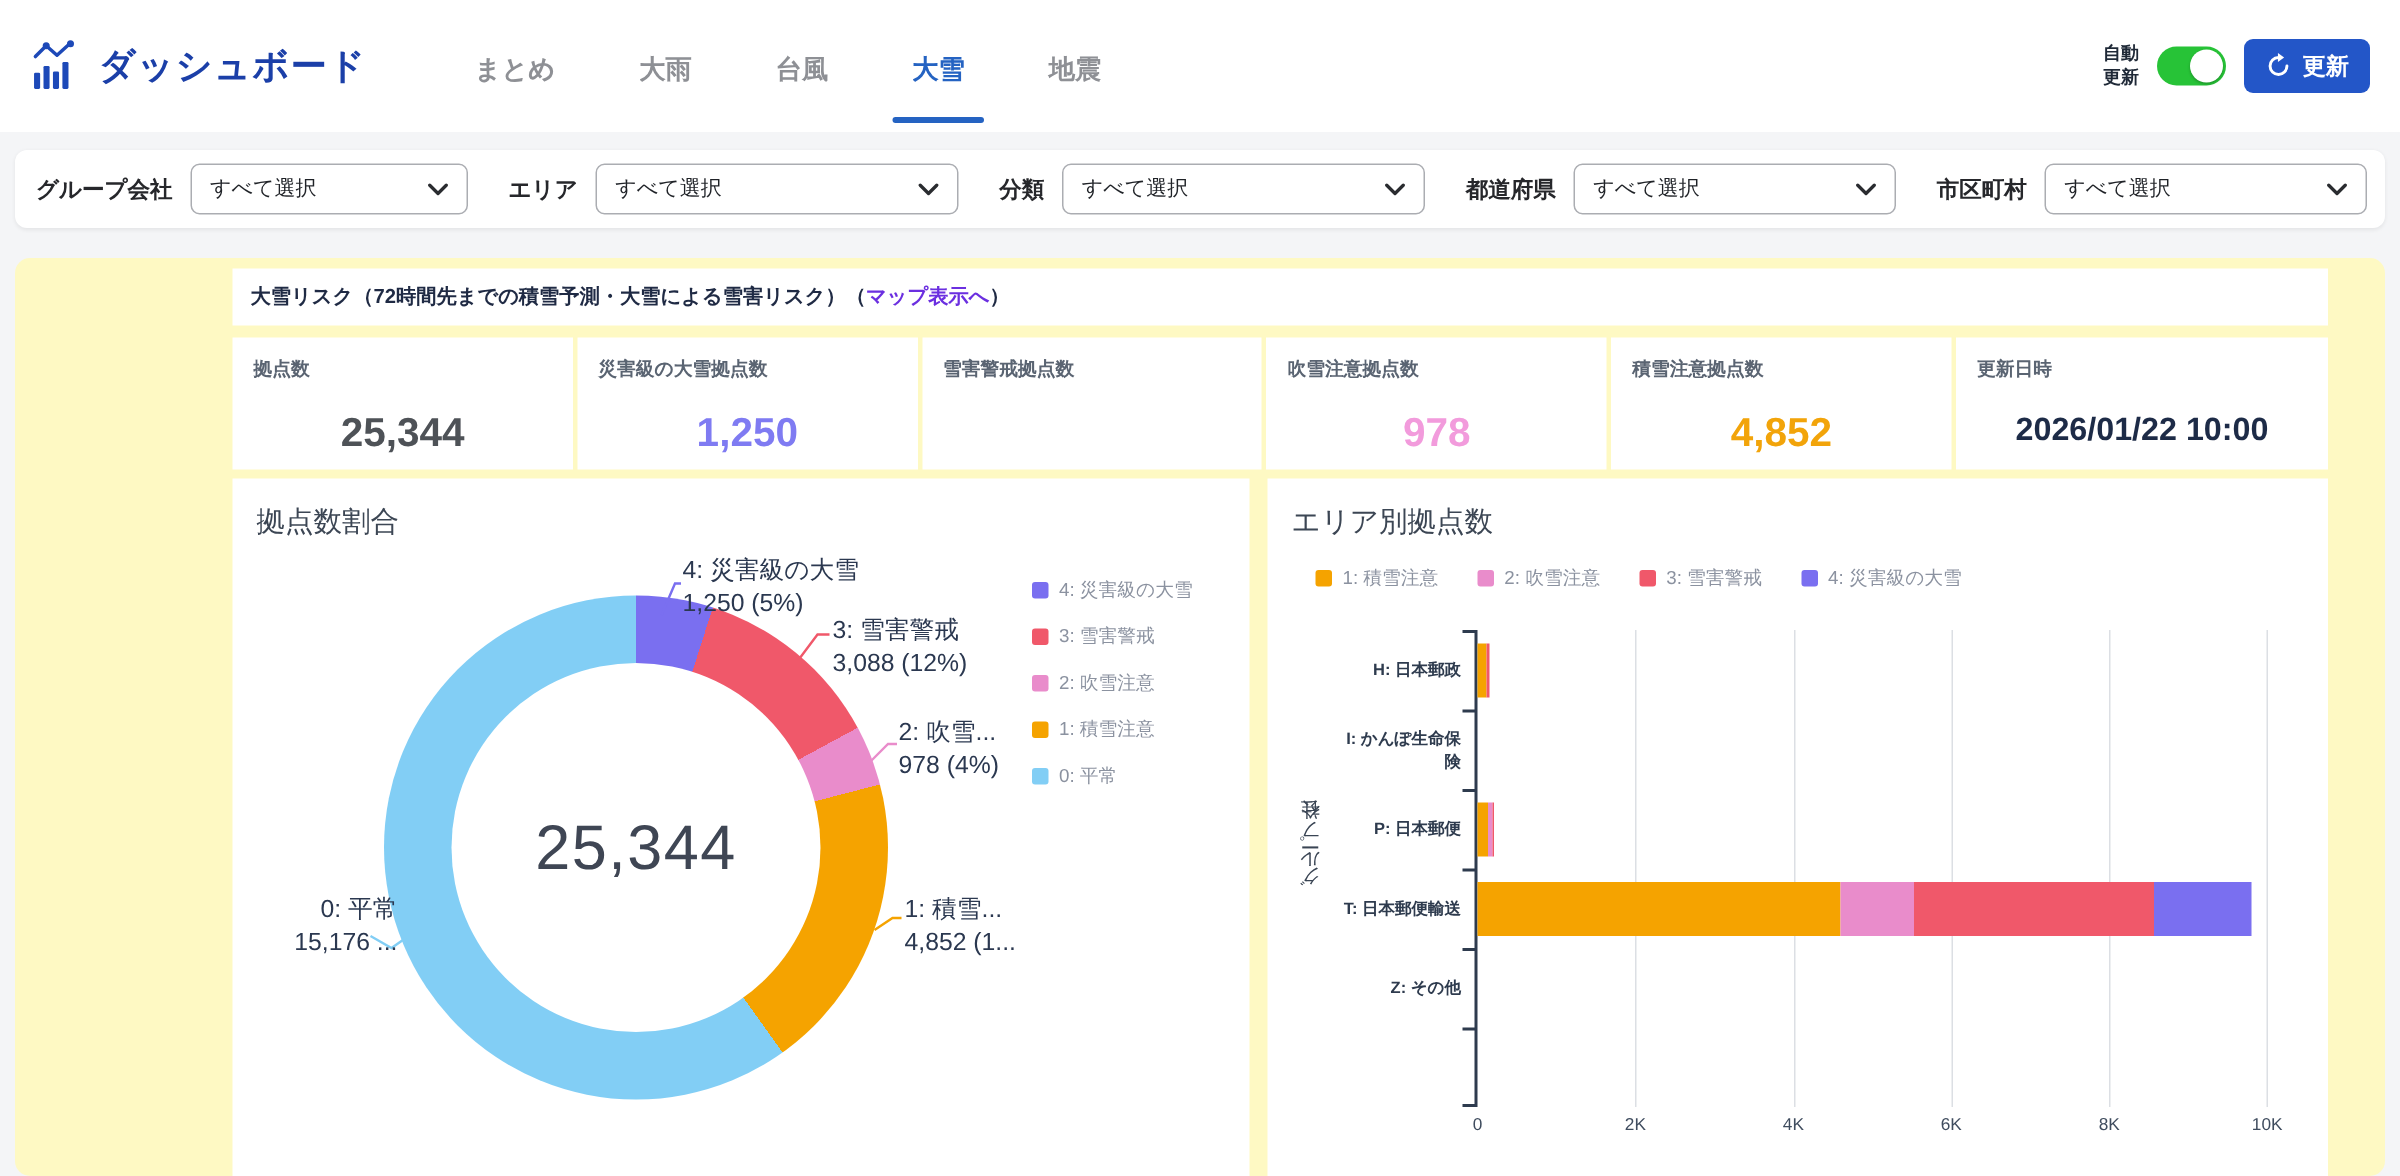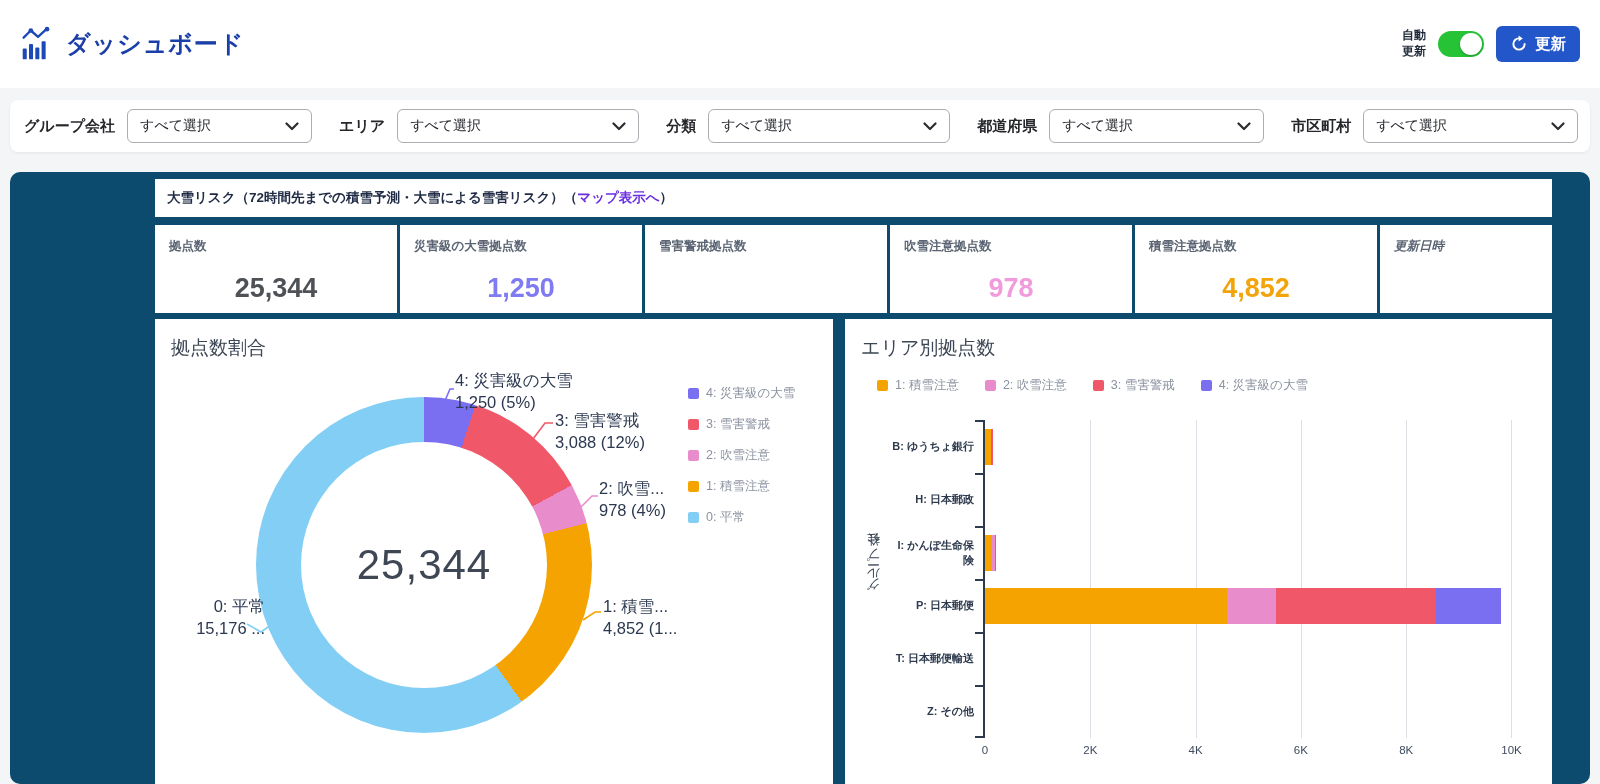--- a/index.html
+++ b/index.html
@@ -39,42 +39,42 @@
   }
   .fgroup { display:flex; align-items:center; margin-right:27px; }
   .flabel { font-size:15px; font-weight:600; color:#26272B; margin-right:12px; white-space:nowrap; }
   .fselect {
     height:34px; border:1px solid #ABADB2; border-radius:6px; background:#fff;
     display:flex; align-items:center; justify-content:space-between;
     padding:0 12px; font-size:14px; color:#1F2227; cursor:pointer;
   }
   
   .main-panel {
-    margin:20px 10px 0; height:612px; background:#0c4a6e; border-radius:10px;
+    margin:20px 10px 0; height:612px; background:#fef9c3; border-radius:10px;
     padding:7px 38px 0 145px; overflow:hidden;
   }
   .title-band {
     background:#fff; height:38px; display:flex; align-items:center; padding:0 12px;
     font-size:13.5px; font-weight:700; color:#1F2A44;
   }
   .map-link { color:#6B2FE0; cursor:pointer; }
   
   .kpi-row { display:flex; gap:3px; margin-top:8px; height:88px; }
   .kpi { background:#fff; position:relative; padding:13px 14px; }
   .kpi-grow { flex:1; }
   .klabel { font-size:12.5px; font-weight:600; color:#5A6472; white-space:nowrap; }
   .kvalue { position:absolute; left:0; right:0; bottom:9px; text-align:center; font-size:27px; font-weight:600; }
   .kpi-forecast { width:268px; }
   .forecast-select {
     margin-top:13px; height:32px; border:1px solid #8F949B; border-radius:4px;
     display:flex; align-items:center; justify-content:space-between;
     padding:0 10px; font-size:13px; color:#22252A; cursor:pointer; background:#fff;
   }
   .caret-down { width:0; height:0; border-left:5px solid transparent; border-right:5px solid transparent; border-top:6px solid #6B7280; }
-  .kpi-updated { width:172px;font-style:italic; }
+  .kpi-updated { width:248px; }
   .kpi-updated .kvalue { font-size:21.5px; color:#1D2B47; bottom:14px; }
   
   .charts-row { display:flex; gap:12px; margin-top:6px; height:558px; }
   .chart-card { background:#fff; padding:16px; position:relative; }
   .donut-card { width:678px; }
   .bars-card  { flex:1; }
   .card-title { font-size:19px; color:#3C4654; font-weight:500; }
   
   .donut-area { position:relative; height:398px; margin-top:4px; }
   .donut { position:absolute; left:85px; top:32px; width:336px; height:336px; border-radius:50%; }
@@ -129,20 +129,27 @@
           <rect x="17" y="24" width="4.5" height="13" rx="1"></rect>
           <rect x="24" y="17" width="4.5" height="20" rx="1"></rect>
         </g>
         <polyline points="4,13 12,5 20,12 30,3" fill="none" stroke="#1D49B8" stroke-width="2.6" stroke-linecap="round" stroke-linejoin="round"></polyline>
         <circle cx="12" cy="5" r="2.6" fill="#1D49B8"></circle>
         <circle cx="30" cy="3.5" r="2.6" fill="#1D49B8"></circle>
       </svg>
     </span>
     <span class="app-title">ダッシュボード</span>
   </div>
+  <nav class="tabs" id="tabs">
+      <div class="tab">まとめ</div>
+      <div class="tab">大雨</div>
+      <div class="tab">台風</div>
+      <div class="tab active">大雪</div>
+      <div class="tab">地震</div>
+    </nav>
   <div class="header-right">
     <div class="auto-label">
       <div>自動</div>
       <div>更新</div>
     </div>
     <div class="toggle">
       <div class="knob"></div>
     </div>
     <button class="refresh-btn">
       <span class="icon">
@@ -238,20 +245,21 @@
       <div class="kpi kpi-grow">
         <div class="klabel">吹雪注意拠点数</div>
         <div class="kvalue" style="color: rgb(242, 155, 220);">978</div>
       </div>
       <div class="kpi kpi-grow">
         <div class="klabel">積雪注意拠点数</div>
         <div class="kvalue" style="color: rgb(242, 164, 10);">4,852</div>
       </div>
       <div class="kpi kpi-updated">
       <div class="klabel">更新日時</div>
+      <div class="kvalue">2026/01/22 10:00</div>
     </div>
   </div>
 
   <div class="charts-row">
 
     <div class="chart-card donut-card">
       <div class="card-title">拠点数割合</div>
       <div class="donut-area">
         <div class="donut" id="donut" style="background: conic-gradient(rgb(122, 111, 240) 0%, rgb(122, 111, 240) 4.93213%, rgb(240, 88, 106) 4.93213%, rgb(240, 88, 106) 17.1165%, rgb(233, 140, 203) 17.1165%, rgb(233, 140, 203) 20.9754%, rgb(245, 163, 0) 20.9754%, rgb(245, 163, 0) 40.1199%, rgb(130, 206, 245) 40.1199%, rgb(130, 206, 245) 100%);"></div>
         <div class="donut-hole">
@@ -327,21 +335,20 @@
             <span>3: 雪害警戒</span>
           </div>
           <div class="legend-item">
             <span class="legend-swatch" style="background: rgb(122, 111, 240);"></span>
             <span>4: 災害級の大雪</span>
           </div>
         </div>
       <div class="bars-plot-wrap">
         <div class="ylab">グループ会社</div>
         <div class="cat-col" id="cat-col">
-            <div class="cat-label">B: ゆうちょ銀行</div>
             <div class="cat-label">H: 日本郵政</div>
             <div class="cat-label">I: かんぽ生命保険</div>
             <div class="cat-label">P: 日本郵便</div>
             <div class="cat-label">T: 日本郵便輸送</div>
             <div class="cat-label">Z: その他</div>
           </div>
         <div class="plot" id="plot">
             <div class="gridline" style="left: 19.6078%;"></div>
             <div class="gridline" style="left: 39.2157%;"></div>
             <div class="gridline" style="left: 58.8235%;"></div>

